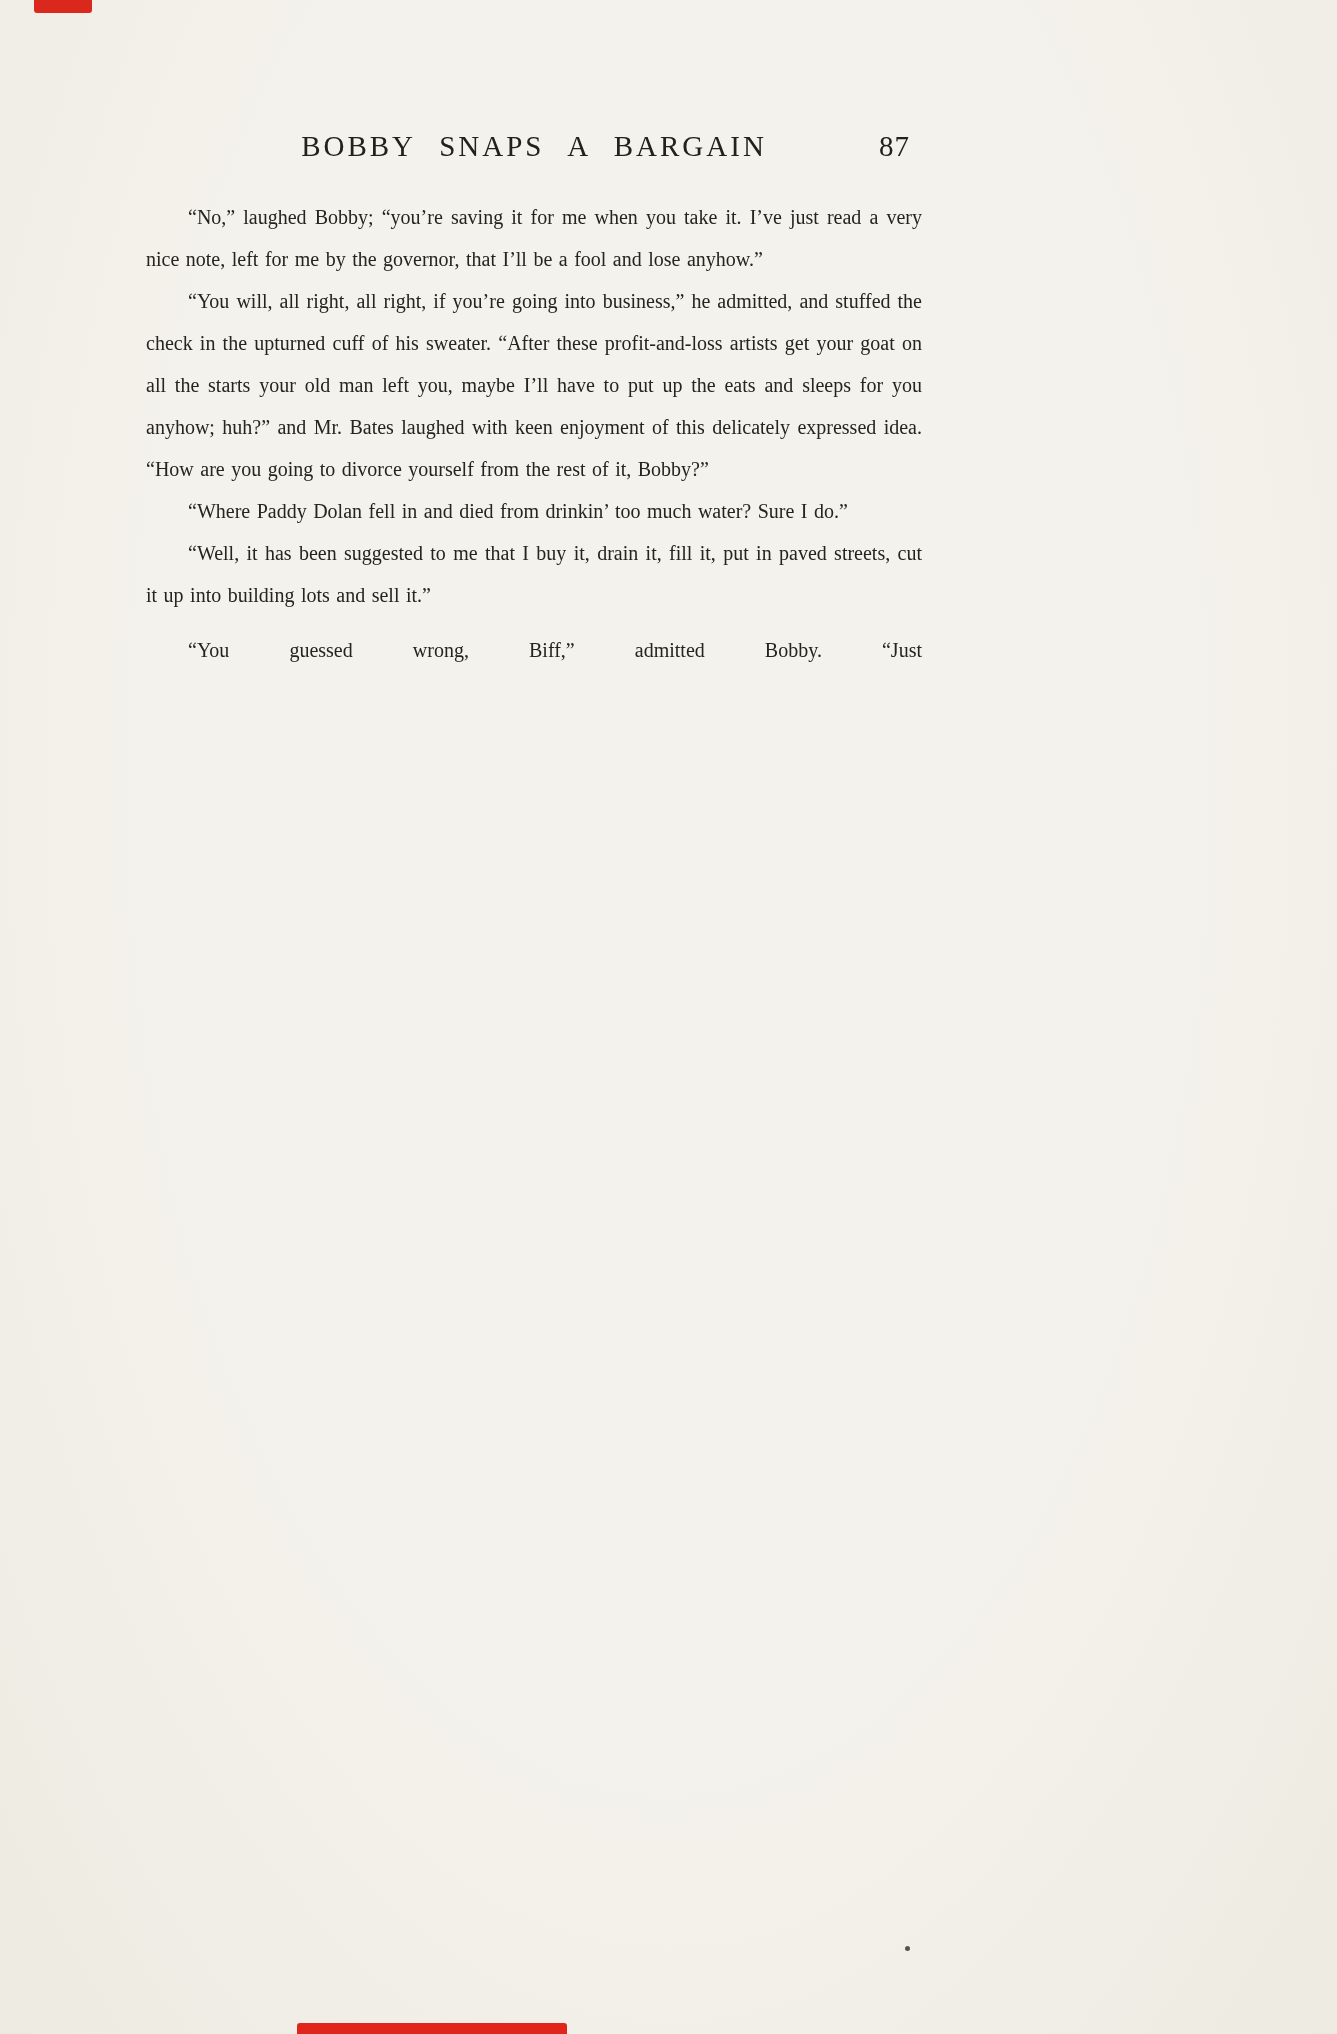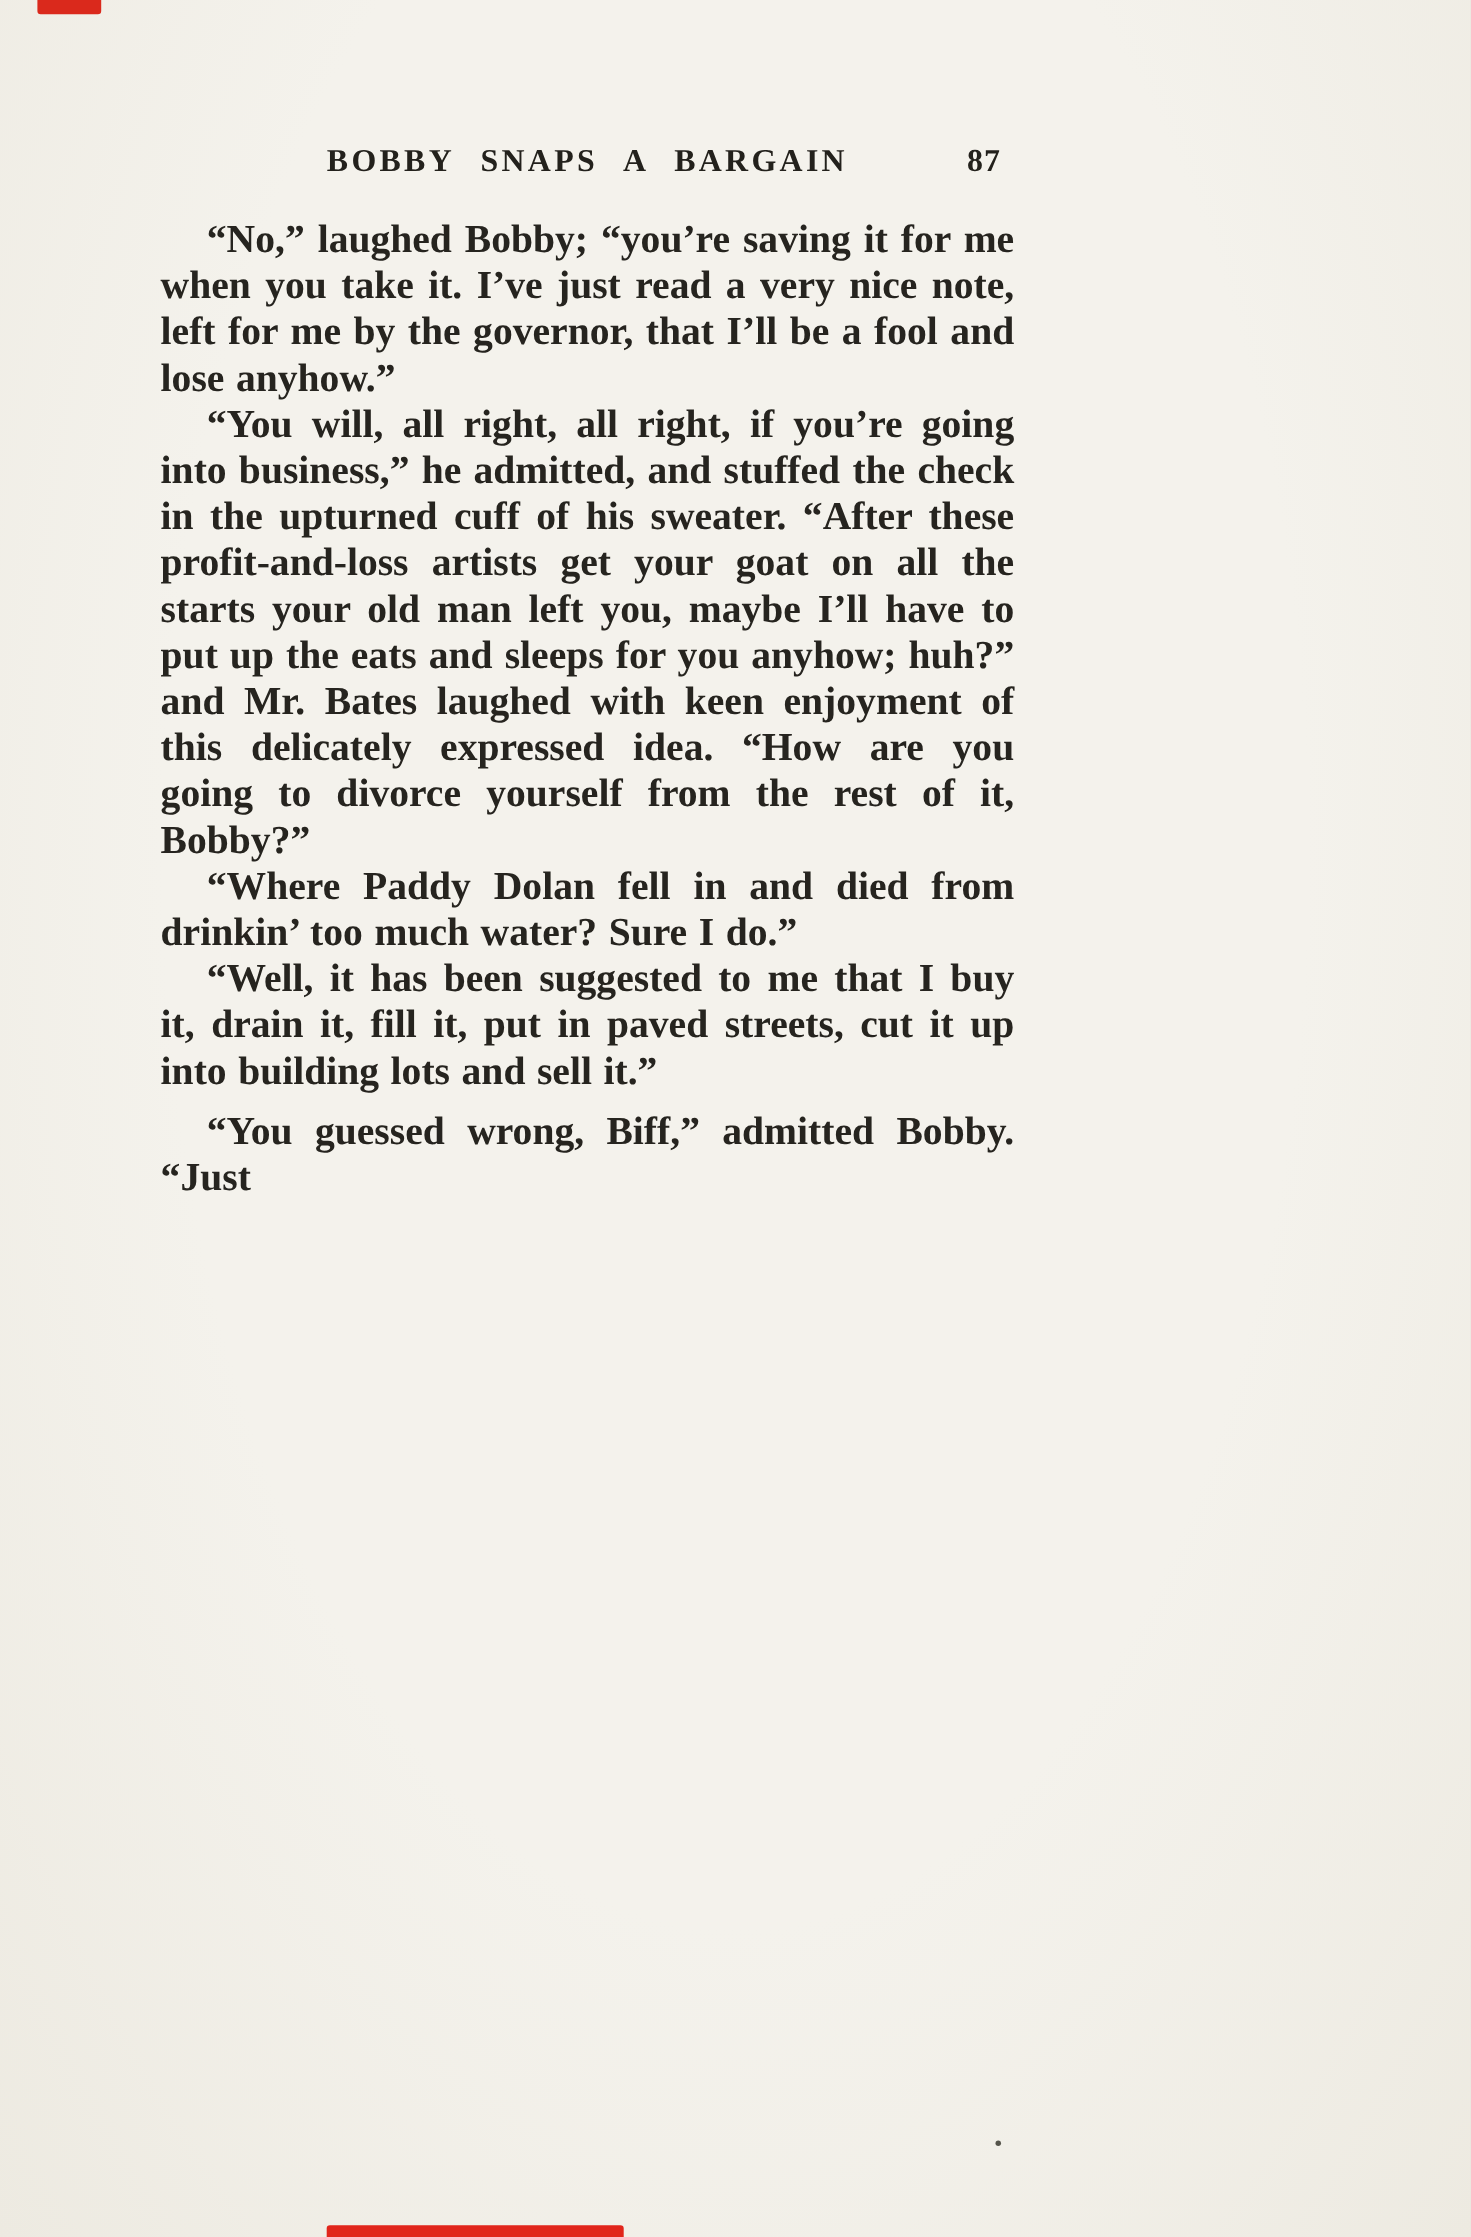--- a/index.html
+++ b/index.html
@@ -9,21 +9,20 @@
   }
   .page {
     position: relative;
     width: 1337px;
     height: 2034px;
     margin: 0 auto;
     background: radial-gradient(ellipse at 50% 38%, #f4f2ec 55%, #edeae1 100%);
     overflow: hidden;
     font-family: "Liberation Serif", "DejaVu Serif", serif;
     color: #26241f;
-    font-weight: bold;
   }
   
   .artifact-top {
     position: absolute;
     left: 34px;
     top: 0;
     width: 58px;
     height: 13px;
     background: #da291c;
     border-radius: 0 0 3px 3px;
@@ -66,21 +65,21 @@
   }
   .running-head .page-num {
     position: absolute;
     right: 12px;
     top: 0;
     letter-spacing: 1px;
     word-spacing: normal;
   }
   .body-text {
     margin-top: 32px;
-    font-size: 36px;
+    font-size: 20px;
     line-height: 42px;
     text-align: justify;
   }
   .body-text p {
     margin: 0;
     padding: 0;
     text-indent: 42px;
     word-spacing: 1.5px;
   }
   .body-text p.para-last {

